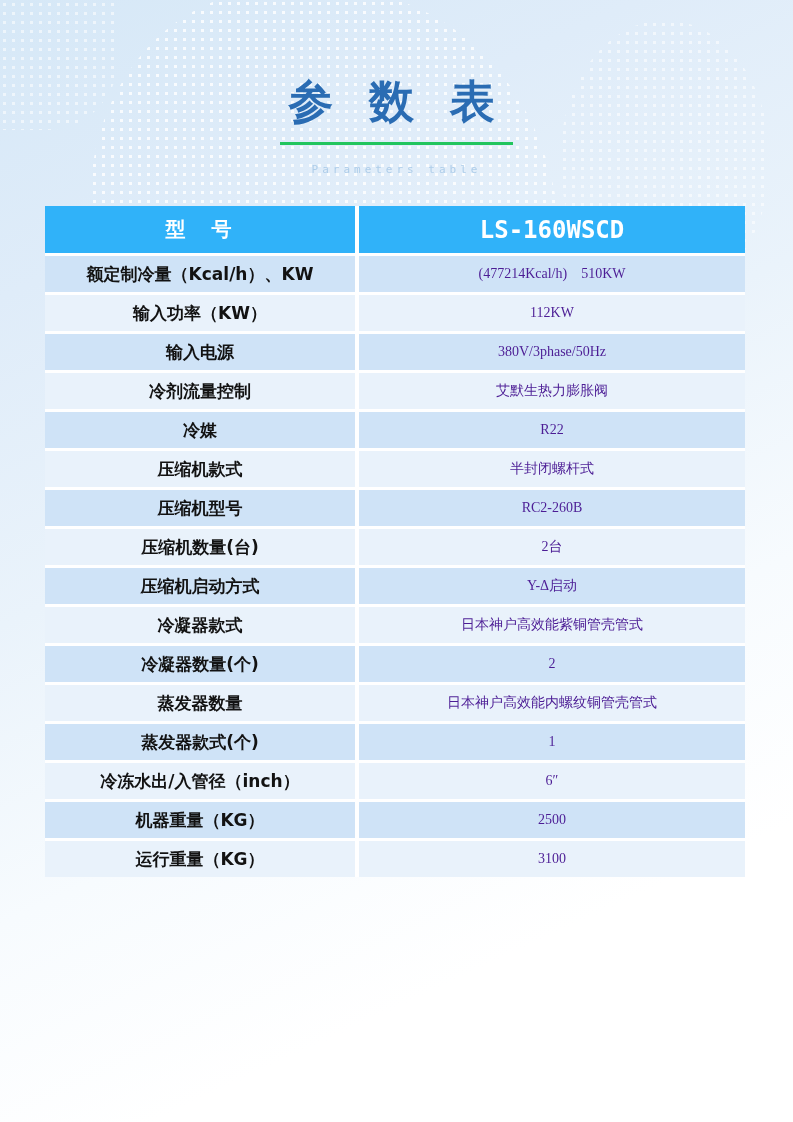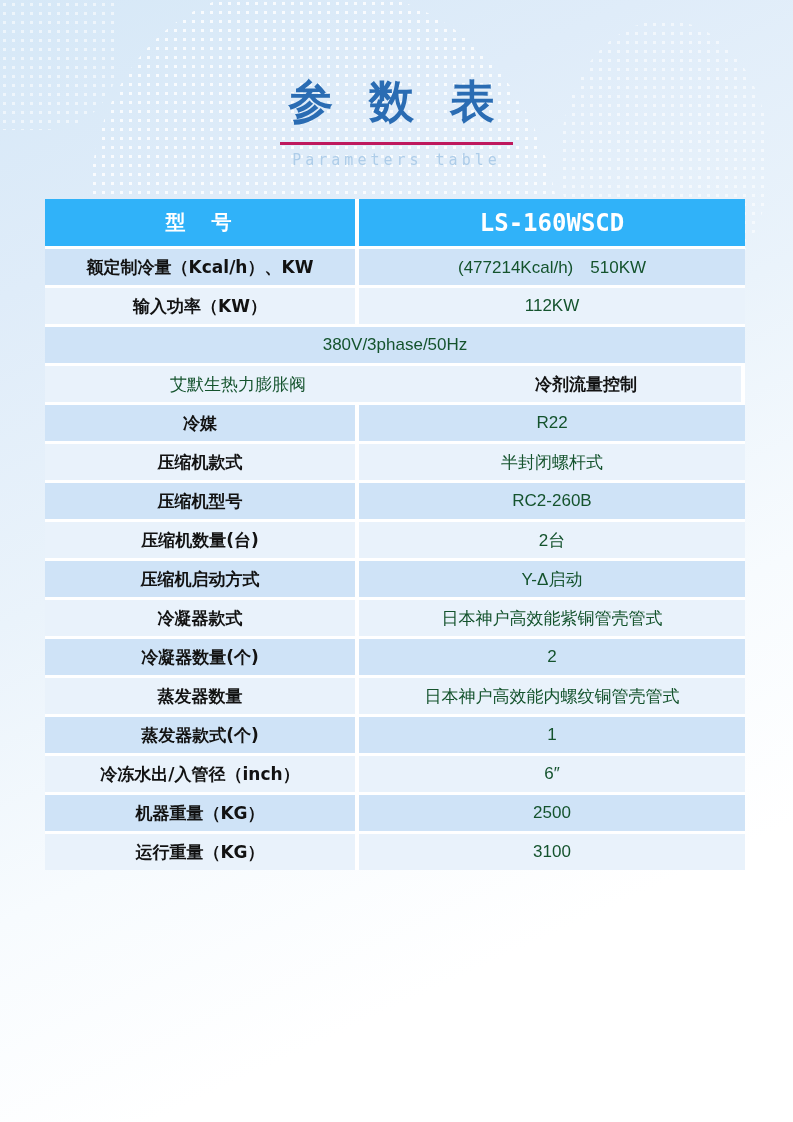--- a/index.html
+++ b/index.html
@@ -26,26 +26,26 @@
 
   .title-block { text-align: center; padding-top: 72px; }
   .page-title {
     display: inline-block;
     font-family: "DejaVu Serif", "Liberation Serif", serif;
     font-size: 45px;
     font-weight: bold;
     color: #2a6cb3;
     letter-spacing: 10px;
     padding: 0 8px 10px 8px;
-    border-bottom: 3px solid #be185d;
+    border-bottom: 3px solid #22c55e;
   }
   .page-subtitle {
-    margin-top: 6px;
+    margin-top: 18px;
     font-family: "DejaVu Sans Mono", "Liberation Mono", monospace;
-    font-size: 15px;
+    font-size: 11px;
     color: #aecde9;
     letter-spacing: 4px;
   }
 
   .param-table {
     width: 700px;
     margin: 30px 0 0 45px;
     background: #ffffff; 
   }
   .trow { display: flex; }
@@ -74,23 +74,23 @@
 
   .tbody .trow { height: 36px; margin-top: 3px; }
   .tbody .trow:nth-child(odd)  .cell { background: #cfe3f7; }
   .tbody .trow:nth-child(even) .cell { background: #e9f2fb; }
   .tbody .c1 {
     font-size: 17px;
     font-weight: bold;
     color: #121212;
   }
   .tbody .c2 {
-    font-family: Liberation Sans, sans-serif;
-    font-size: 17px;
-    color: #14532d;
+    font-family: Liberation Serif, serif;
+    font-size: 14px;
+    color: #4c1d95;
   }
 </style>
 </head>
 <body>
 
 <div class="dots dots-a"></div>
 <div class="dots dots-b"></div>
 <div class="dots dots-c"></div>
 
 <div class="content">
@@ -110,25 +110,26 @@
     <div class="tbody">
       <div class="trow">
         <div class="cell c1">额定制冷量（Kcal/h）、KW</div>
         <div class="cell c2">(477214Kcal/h)　510KW</div>
       </div>
       <div class="trow">
         <div class="cell c1">输入功率（KW）</div>
         <div class="cell c2">112KW</div>
       </div>
       <div class="trow">
+        <div class="cell c1">输入电源</div>
         <div class="cell c2">380V/3phase/50Hz</div>
       </div>
       <div class="trow">
+        <div class="cell c1">冷剂流量控制</div>
         <div class="cell c2">艾默生热力膨胀阀</div>
-        <div class="cell c1">冷剂流量控制</div>
       </div>
       <div class="trow">
         <div class="cell c1">冷媒</div>
         <div class="cell c2">R22</div>
       </div>
       <div class="trow">
         <div class="cell c1">压缩机款式</div>
         <div class="cell c2">半封闭螺杆式</div>
       </div>
       <div class="trow">

